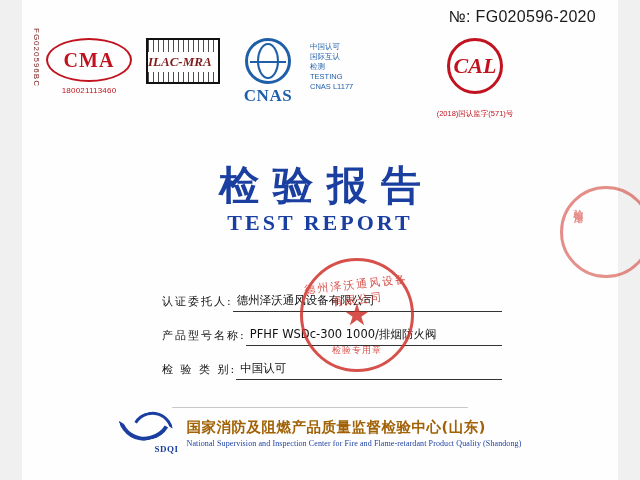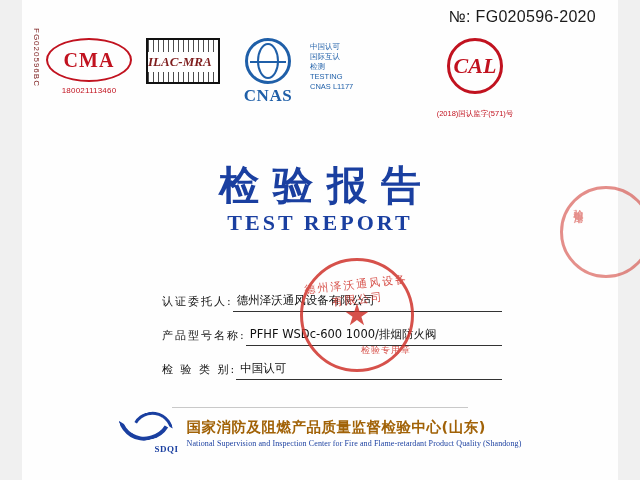--- a/index.html
+++ b/index.html
@@ -323,21 +323,21 @@
     font-size: 11px;
     letter-spacing: 2px;
     transform: rotate(-6deg);
     font-family: "DejaVu Sans", sans-serif;
   }
   .seal .arc2 {
     position: absolute;
     left: 0;
     bottom: 12px;
     width: 100%;
-    text-align: right;
+    text-align: center;
     color: #d0342c;
     font-size: 9px;
     letter-spacing: 1px;
     font-family: "DejaVu Sans", sans-serif;
   }
 
   
   .seal-edge {
     position: absolute;
     right: -34px;
@@ -501,21 +501,21 @@
 
     <div class="fields">
 
       <div class="field">
         <div class="label">认证委托人:</div>
         <div class="value">德州泽沃通风设备有限公司</div>
       </div>
 
       <div class="field">
         <div class="label">产品型号名称:</div>
-        <div class="value">PFHF WSDc-600 1000/排烟防火阀</div>
+        <div class="value">PFHF WSDc-300 1000/排烟防火阀</div>
       </div>
 
       <div class="field">
         <div class="label">检 验 类 别:</div>
         <div class="value">中国认可</div>
       </div>
 
     </div>
 
     <div class="seal">

